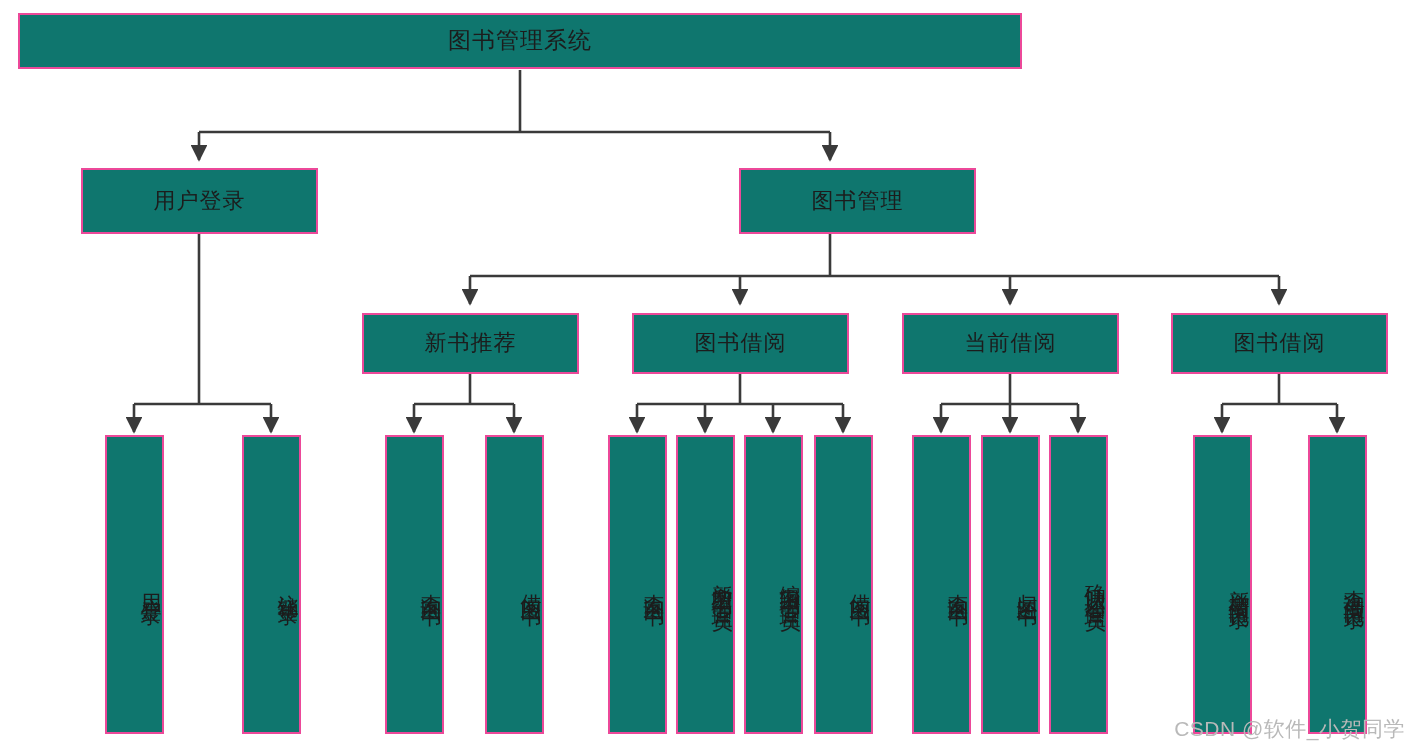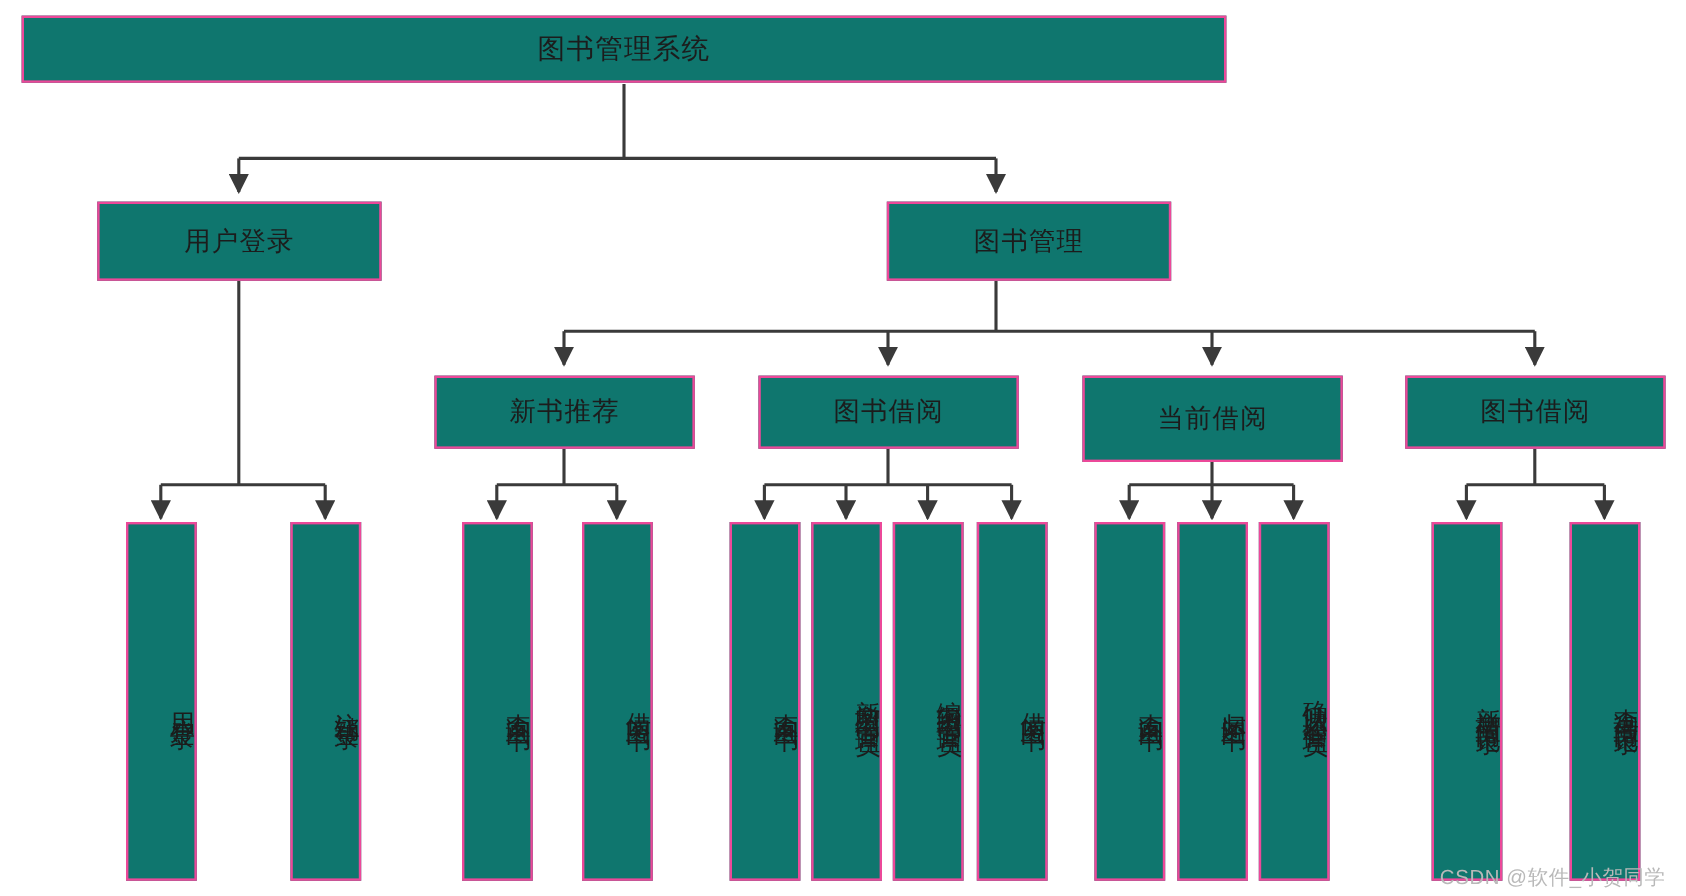--- a/index.html
+++ b/index.html
@@ -52,23 +52,23 @@
     padding: 10px 0 10px 0;
     align-items: flex-start;
     justify-content: center;
   }
   .node.v span {
     display: block;
     text-align: center;
   }
   .watermark {
     position: absolute;
-    right: 17px;
+    right: 0;
     bottom: 4px;
-    font-size: 17px;
+    font-size: 21px;
     color: #b9b9b9;
     letter-spacing: 0.5px;
     white-space: nowrap;
     user-select: none;
   }
 </style>
 </head>
 <body>
 
 <div id="canvas">
@@ -133,21 +133,21 @@
   <div class="node h" style="left:711px; top:168px; width:237px; height:66px;margin-left:28px;">
     <span>图书管理</span>
   </div>
 
   <div class="node h" style="left:362px; top:313px; width:217px; height:61px;justify-content:center;">
     <span>新书推荐</span>
   </div>
   <div class="node h" style="left:632px; top:313px; width:217px; height:61px;">
     <span>图书借阅</span>
   </div>
-  <div class="node h" style="left:902px; top:313px; width:217px; height:72px;">
+  <div class="node h" style="left:902px; top:313px; width:217px; height:61px;">
     <span>当前借阅</span>
   </div>
   <div class="node h" style="left:1171px; top:313px; width:217px; height:61px;">
     <span>图书借阅</span>
   </div>
 
   <div class="node v" style="left:105px; top:435px; width:59px; height:299px;">
     <span>用户登录</span>
   </div>
   <div class="node v" style="left:242px; top:435px; width:59px; height:299px;">

